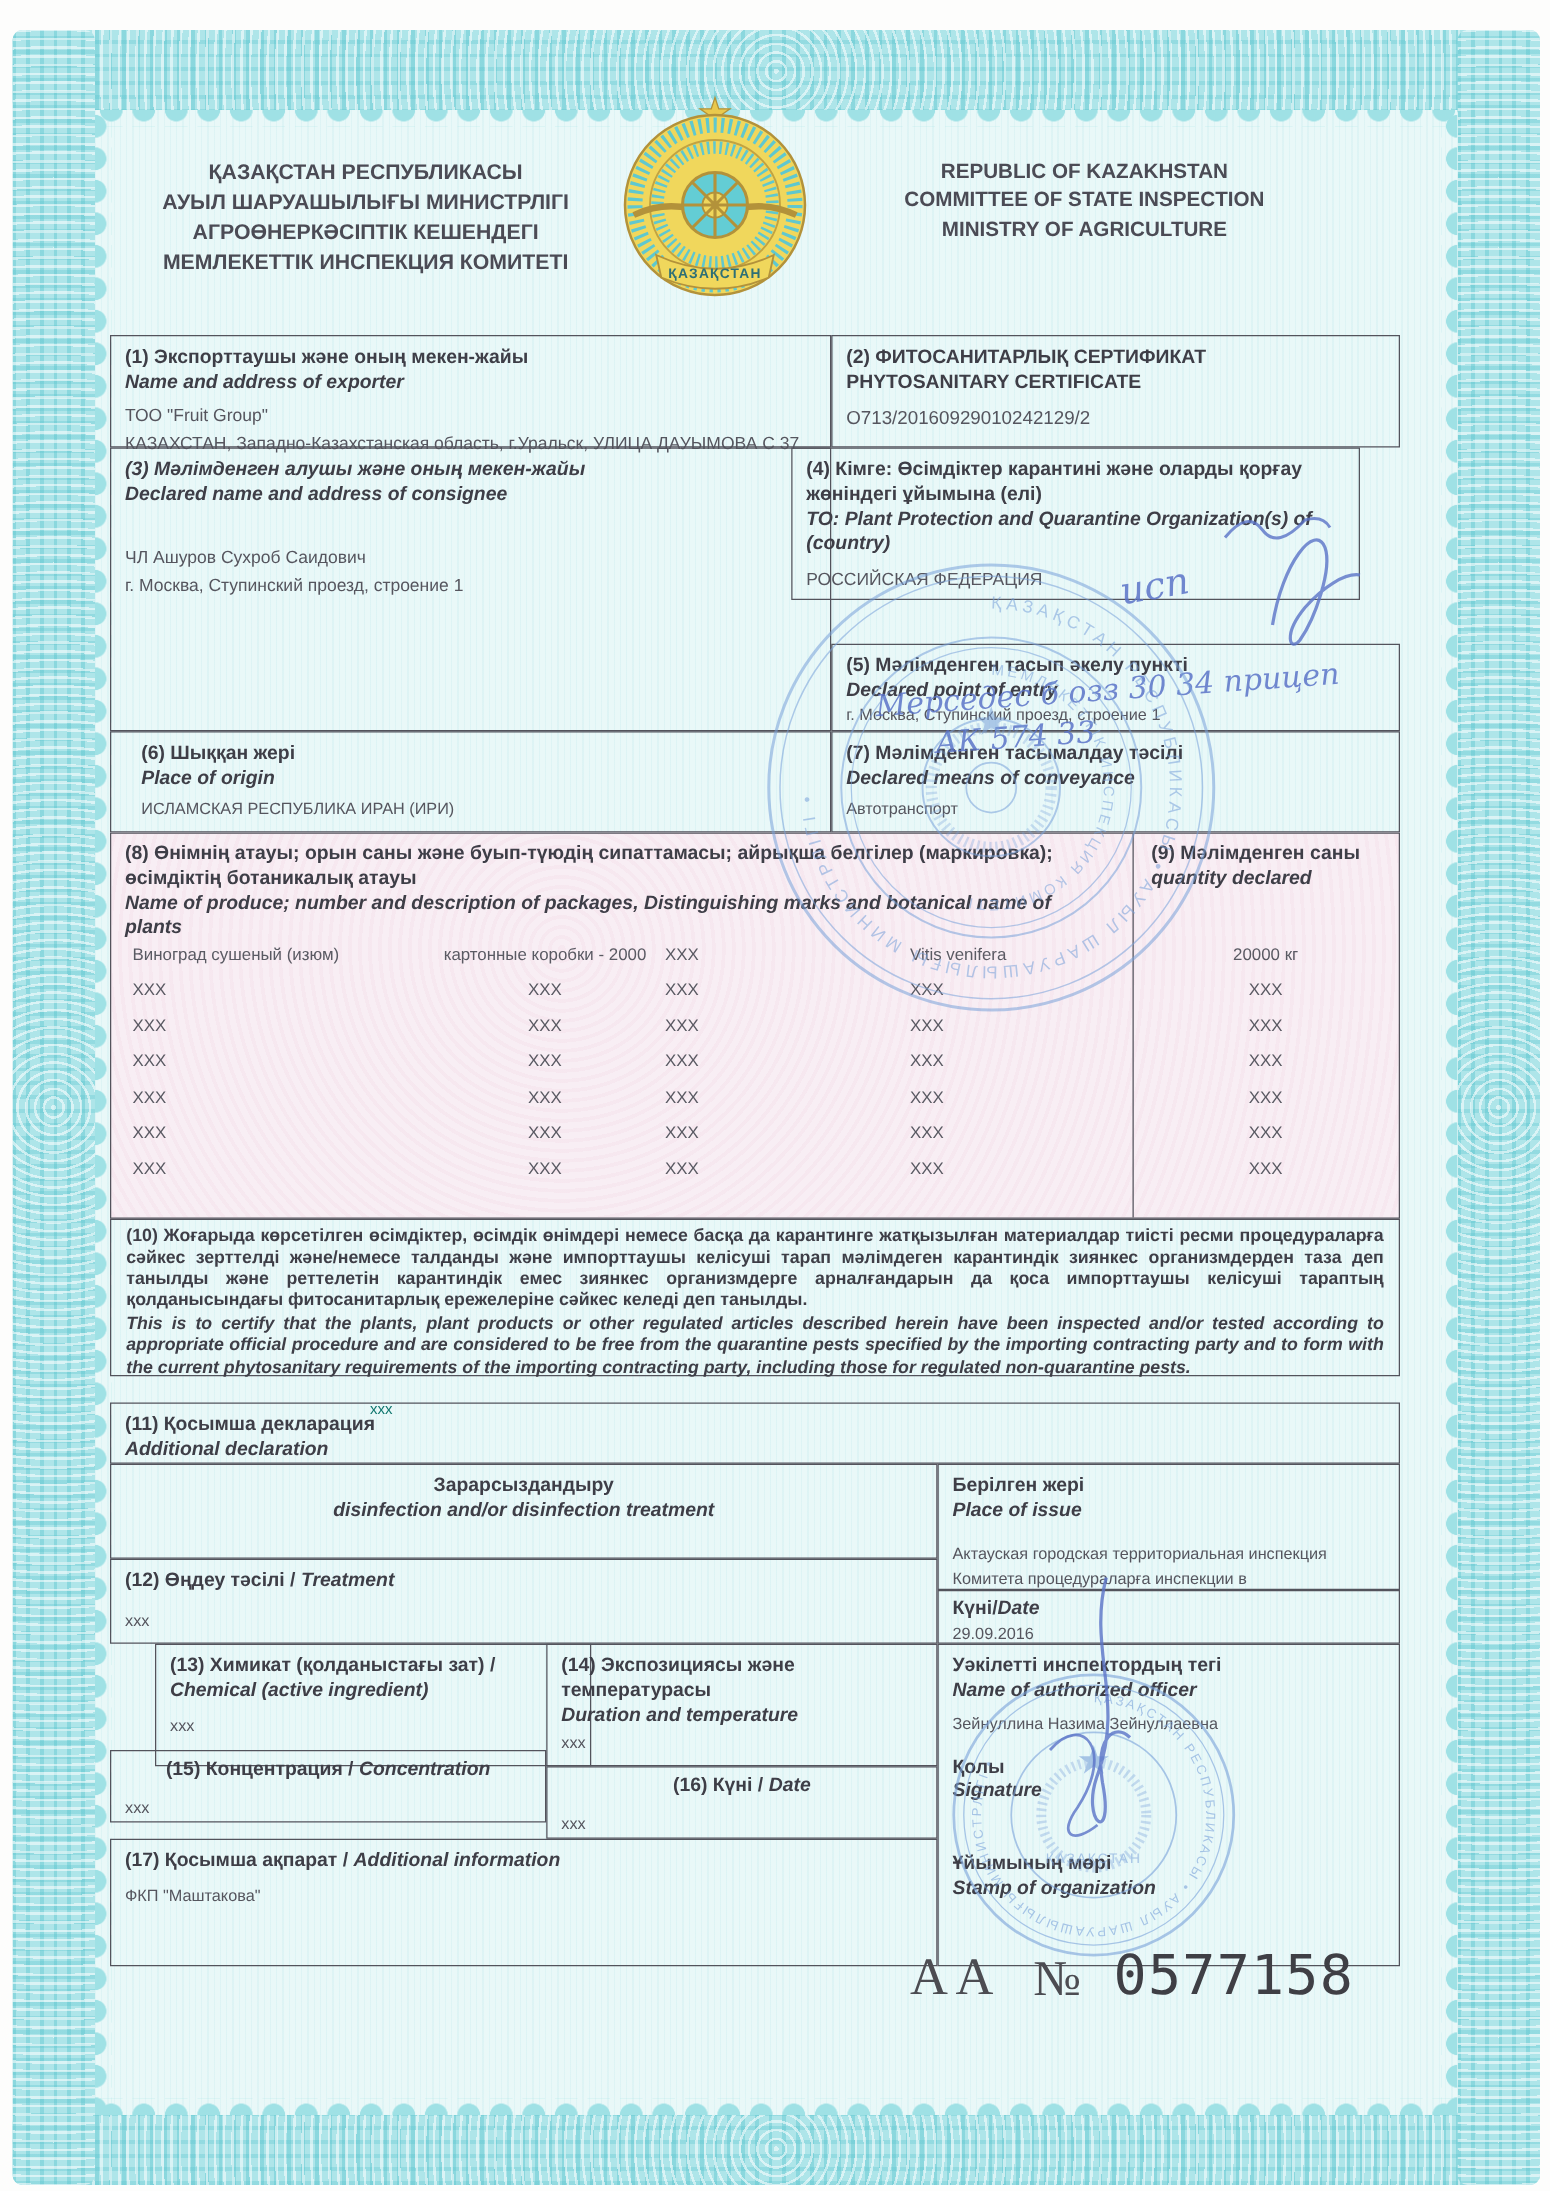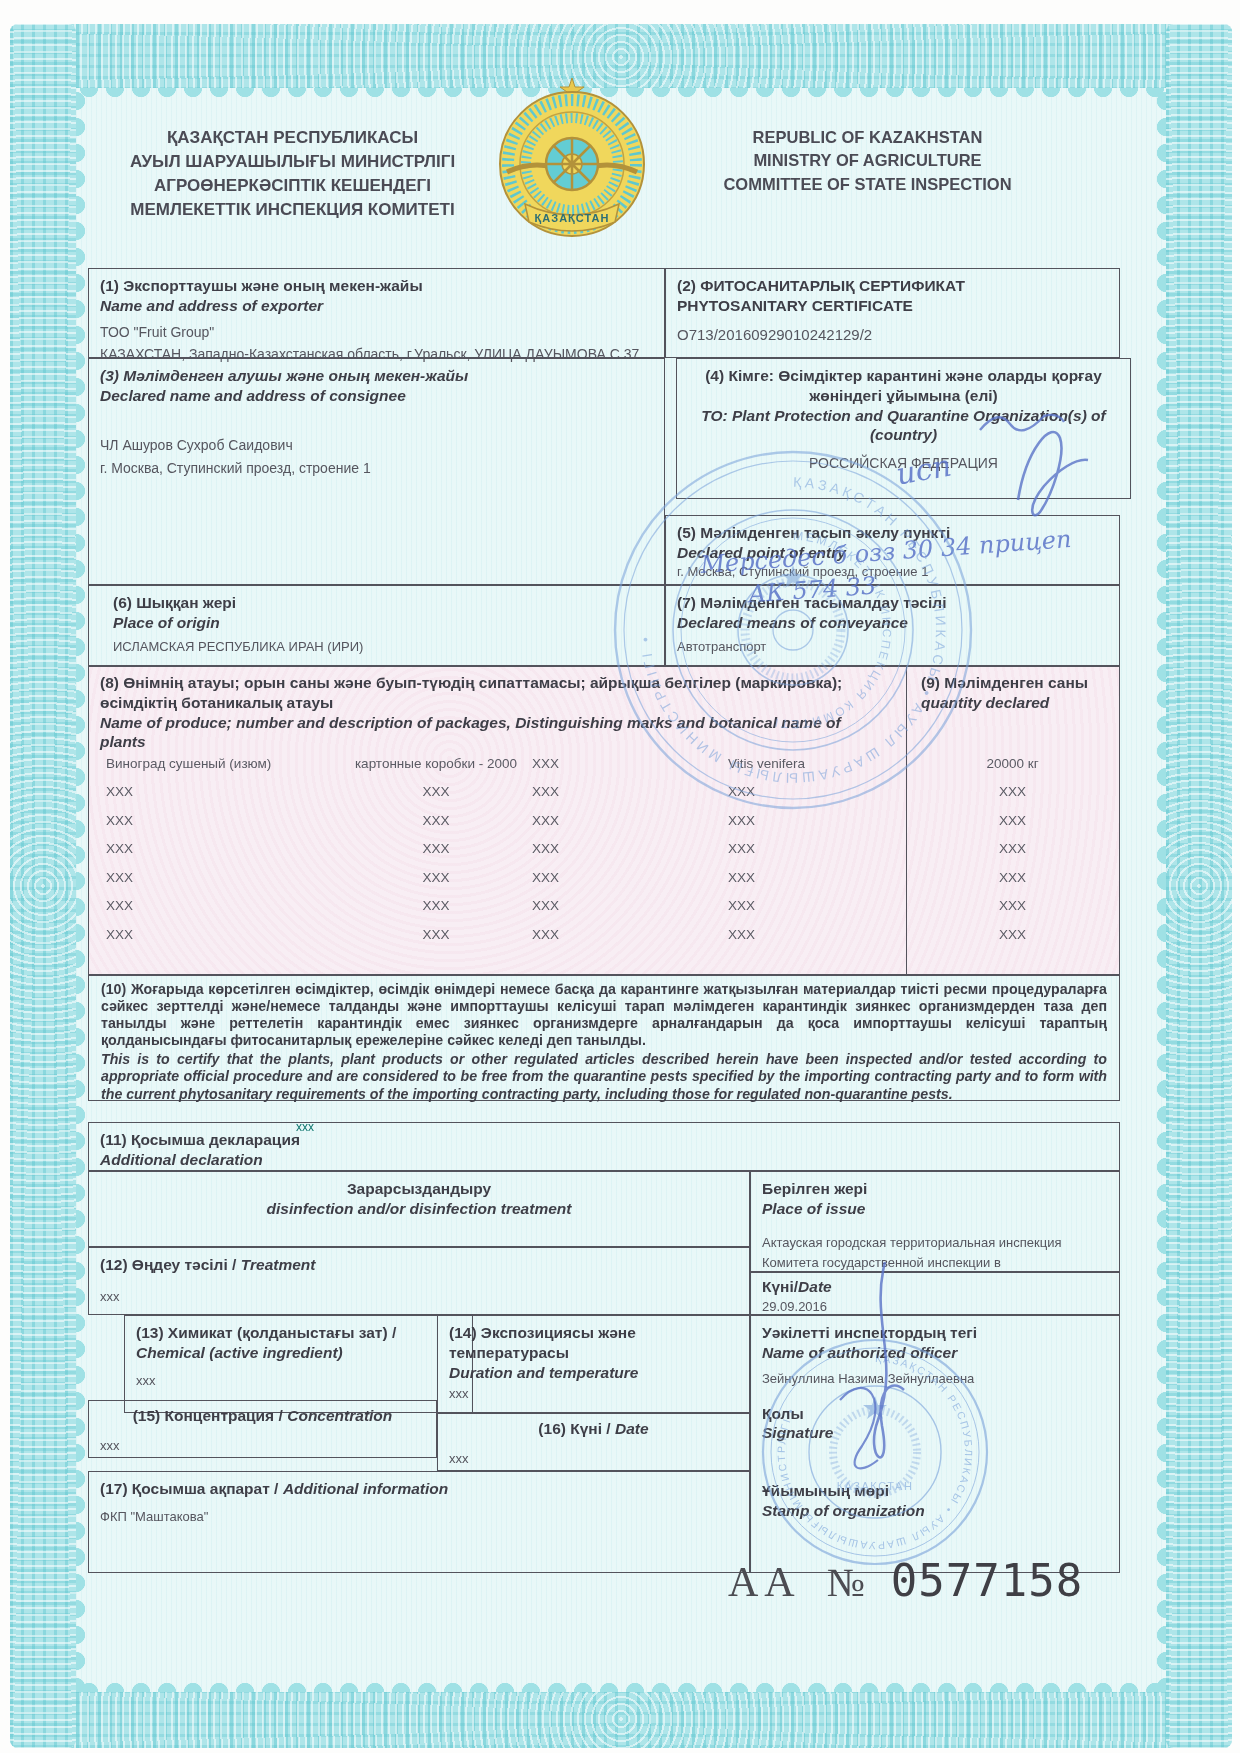--- a/index.html
+++ b/index.html
@@ -108,22 +108,22 @@
   <div class="scallop scallop-right"></div>
 
   <div class="hdr hdr-kk">
     <div>ҚАЗАҚСТАН РЕСПУБЛИКАСЫ</div>
     <div>АУЫЛ ШАРУАШЫЛЫҒЫ МИНИСТРЛІГІ</div>
     <div>АГРОӨНЕРКӘСІПТІК КЕШЕНДЕГІ</div>
     <div>МЕМЛЕКЕТТІК ИНСПЕКЦИЯ КОМИТЕТІ</div>
   </div>
   <div class="hdr hdr-en">
     <div>REPUBLIC OF KAZAKHSTAN</div>
+    <div>COMMITTEE OF STATE INSPECTION</div>
     <div>MINISTRY OF AGRICULTURE</div>
-    <div>COMMITTEE OF STATE INSPECTION</div>
   </div>
 
   <svg class="emblem" viewBox="0 0 170 166">
     <polygon points="85,2 88,11 97,11 90,16 93,25 85,19 77,25 80,16 73,11 82,11" fill="#e9c94d" stroke="#b3923a" stroke-width="1"></polygon>
     <circle cx="85" cy="88" r="72" fill="#f0d75c" stroke="#b3923a" stroke-width="2"></circle>
     <circle cx="85" cy="88" r="64" fill="none" stroke="#5fc8cf" stroke-width="12" stroke-dasharray="2.5 3.5"></circle>
     <circle cx="85" cy="88" r="52" fill="#f0d75c" stroke="#c2a341" stroke-width="1.5"></circle>
     <circle cx="85" cy="88" r="46" fill="none" stroke="#5fc8cf" stroke-width="10" stroke-dasharray="2 3"></circle>
     <path d="M20,96 Q50,82 80,96 M150,96 Q120,82 90,96" stroke="#b3923a" stroke-width="5" fill="none"></path>
     <circle cx="85" cy="88" r="26" fill="#63cdd4" stroke="#b3923a" stroke-width="2.5"></circle>
@@ -150,21 +150,21 @@
 
   <div class="cell" style="left:88px; top:358px; width:577px; height:227px;">
     <div class="lbl-i">(3) Мәлімденген алушы және оның мекен-жайы</div>
     <div class="lbl-i">Declared name and address of consignee</div>
     <div class="val" style="margin-top:28px; line-height:1.7;">
       <div>ЧЛ Ашуров Сухроб Саидович</div>
       <div>г. Москва, Ступинский проезд, строение 1</div>
     </div>
   </div>
 
-  <div class="cell" style="left:676px; top:358px; width:455px; height:141px;text-align:center;">
+  <div class="cell" style="left:633px; top:358px; width:455px; height:122px;">
     <div class="lbl">(4) Кімге: Өсімдіктер карантині және оларды қорғау жөніндегі ұйымына (елі)</div>
     <div class="lbl-i">TO: Plant Protection and Quarantine Organization(s) of (country)</div>
     <div class="val">РОССИЙСКАЯ ФЕДЕРАЦИЯ</div>
   </div>
 
   <div class="cell" style="left:665px; top:515px; width:455px; height:70px;">
     <div class="lbl">(5) Мәлімденген тасып әкелу пункті</div>
     <div class="lbl-i">Declared point of entry</div>
     <div class="val-sm" style="margin-top:1px;">г. Москва, Ступинский проезд, строение 1</div>
   </div>
@@ -258,21 +258,21 @@
   <div class="cell center" style="left:88px; top:1171px; width:662px; height:76px;">
     <div class="lbl">Зарарсыздандыру</div>
     <div class="lbl-i">disinfection and/or disinfection treatment</div>
   </div>
 
   <div class="cell" style="left:750px; top:1171px; width:370px; height:101px;">
     <div class="lbl">Берілген жері</div>
     <div class="lbl-i">Place of issue</div>
     <div class="val-sm" style="margin-top:14px; line-height:1.55;">
       <div>Актауская городская территориальная инспекция</div>
-      <div>Комитета государственной инспекции в</div>
+      <div>Комитета процедураларға инспекции в</div>
     </div>
   </div>
 
   <div class="cell" style="left:88px; top:1247px; width:662px; height:68px;">
     <span class="lbl">(12) Өңдеу тәсілі /</span>
     <span class="lbl-i">Treatment</span>
     <div class="val-sm" style="margin-top:14px;">xxx</div>
   </div>
 
   <div class="cell" style="left:750px; top:1272px; width:370px; height:43px; padding-top:4px;">

